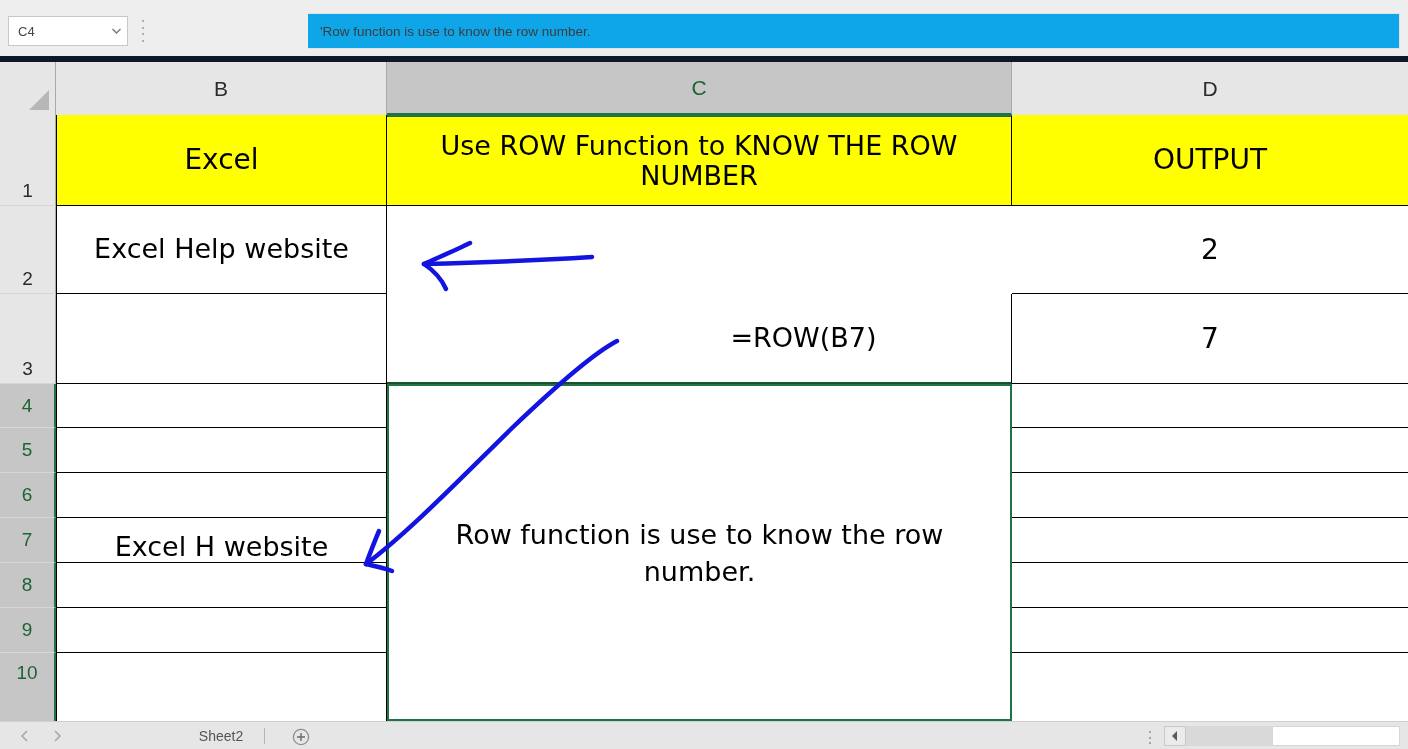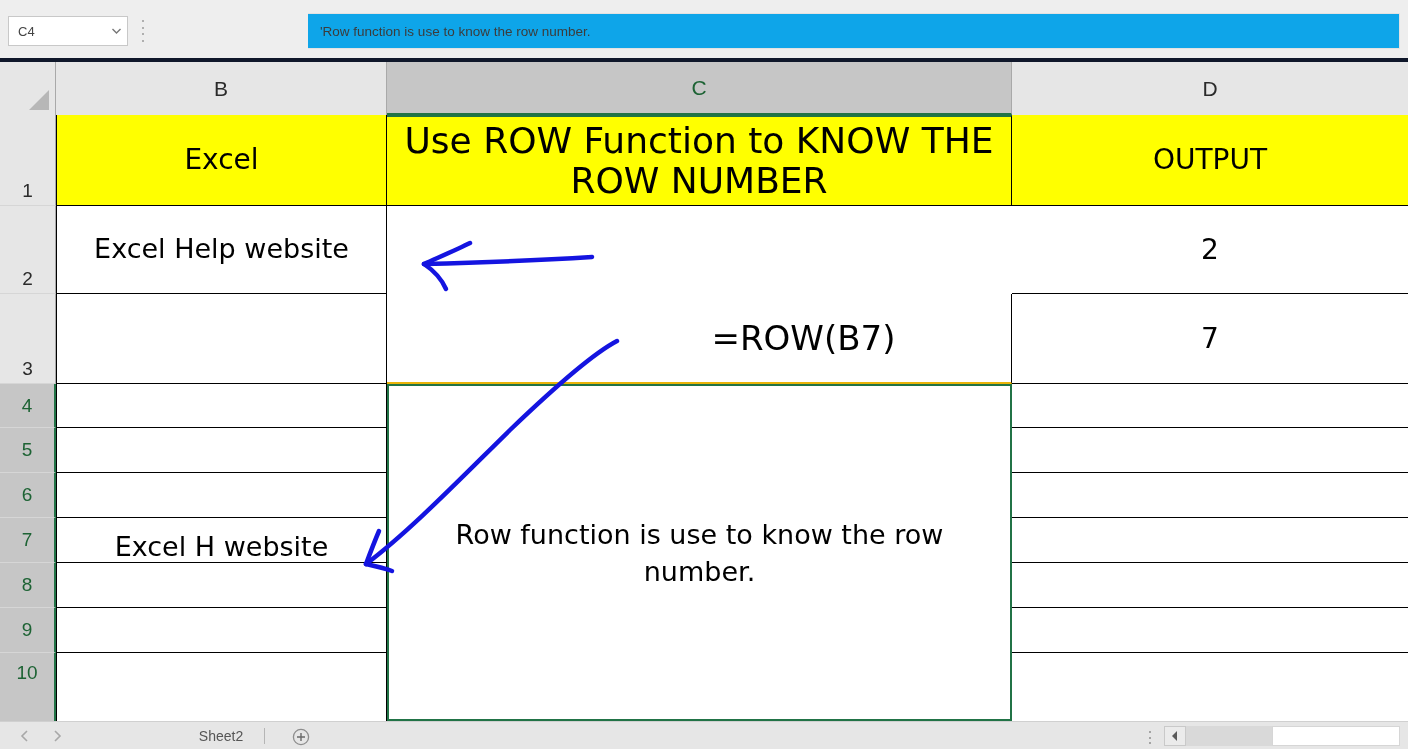--- a/index.html
+++ b/index.html
@@ -8,21 +8,21 @@
     overflow: hidden;
     background: #ffffff;
     font-family: "Liberation Sans", sans-serif;
   }
   .app { position: relative; width: 1408px; height: 749px; background:#ffffff; }
 
   
   .formula-strip {
     position: absolute; left:0; top:0; width:1408px; height:62px;
     background:#eeeeee;
-    border-bottom:4px solid #0f172a;
+    border-bottom:6px solid #0f172a;
   }
   .name-box {
     position:absolute; left:8px; top:16px; width:120px; height:30px;
     background:#ffffff; border:1px solid #c8c8c8;
     display:flex; align-items:center;
   }
   .name-box-text {
     font-size:13px; color:#444; padding-left:9px; flex:1;
     font-family:"Liberation Sans", sans-serif;
   }
@@ -263,38 +263,38 @@
     </div>
     <div class="rowhead selected short" style="top:591px; height:68px; border-bottom:none;">
       <span style="position:relative; top:-14px;">10</span>
     </div>
 
     <div class="grid-left-edge"></div>
 
     <div class="cell yellow" style="left:57px; top:53px; width:330px; height:91px; font-size:28px;">
       <span class="cell-text">Excel</span>
     </div>
-    <div class="cell yellow" style="left:387px; top:53px; width:625px; height:91px; font-size:36px; border-top:2px solid #217346;">
+    <div class="cell yellow" style="left:387px; top:53px; width:625px; height:91px; font-size:27px; border-top:2px solid #217346;">
       <span class="cell-text">Use ROW Function to KNOW THE ROW NUMBER</span>
     </div>
     <div class="cell yellow" style="left:1012px; top:53px; width:396px; height:91px; font-size:28px; border-right:none;">
       <span class="cell-text">OUTPUT</span>
     </div>
 
     <div class="cell" style="left:57px; top:144px; width:330px; height:88px; font-size:27px;">
       <span class="cell-text">Excel Help website</span>
     </div>
     <div class="cell" style="left:1012px; top:144px; width:396px; height:88px; font-size:28px; border-right:none;">
       <span class="cell-text">2</span>
     </div>
 
     <div class="cell" style="left:57px; top:232px; width:330px; height:90px; font-size:27px;">
       <span class="cell-text"></span>
     </div>
-    <div class="cell" style="left:387px; top:232px; width:625px; height:90px; font-size:34px; border-bottom:2px solid #eab308;text-align:center;">
+    <div class="cell" style="left:387px; top:232px; width:625px; height:90px; font-size:27px; border-bottom:2px solid #14532d;text-align:center;">
       <span class="cell-text" style="padding-left:215px;">=ROW(B7)</span>
     </div>
     <div class="cell" style="left:1012px; top:232px; width:396px; height:90px; font-size:28px; border-right:none;">
       <span class="cell-text">7</span>
     </div>
 
     <div class="cell" style="left:57px; top:322px; width:330px; height:44px;"></div>
     <div class="cell" style="left:57px; top:366px; width:330px; height:45px;"></div>
     <div class="cell" style="left:57px; top:411px; width:330px; height:45px;"></div>
     <div class="cell" style="left:57px; top:456px; width:330px; height:45px; font-size:27px;align-items:flex-end;">

